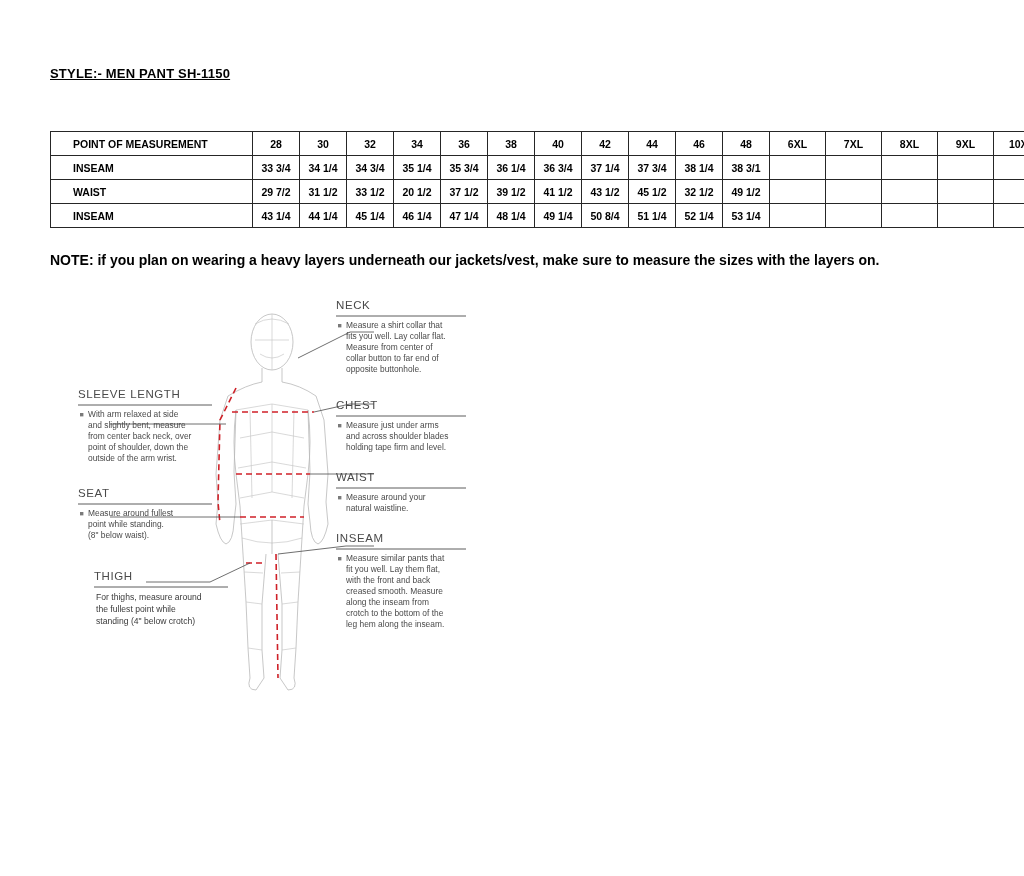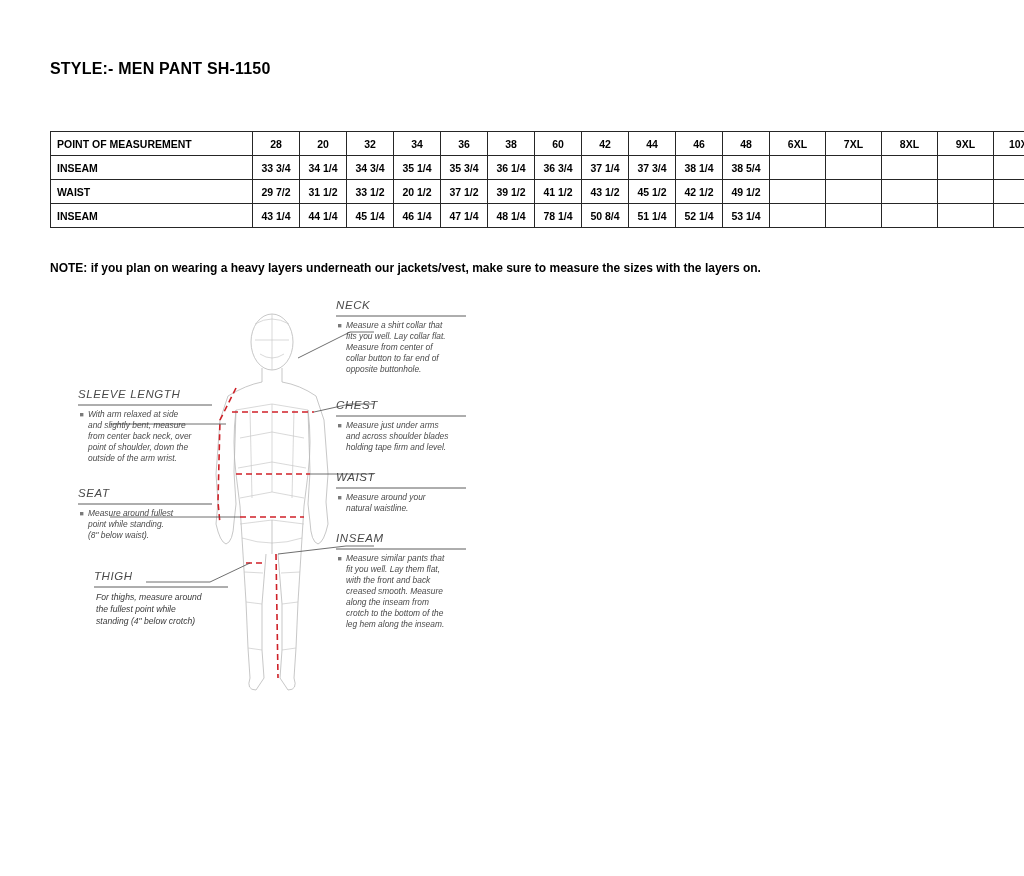--- a/index.html
+++ b/index.html
@@ -18,25 +18,26 @@
 
   .page {
     position: absolute;
     inset: 0;
   }
 
   
   #style-title {
     position: absolute;
     left: 50px;
-    top: 60px;
-    font-size: 16px;
+    top: 66px;
+    font-size: 13px;
     font-weight: bold;
     letter-spacing: 0.2px;
     color: #000;
+    text-decoration: underline;
   }
 
   
   #size-table-wrap {
     position: absolute;
     left: 50px;
     top: 131px;
     width: 925px;
   }
   table.size-table {
@@ -50,44 +51,43 @@
     font-size: 10.5px;
     font-weight: bold;
     text-align: center;
     padding: 0;
     color: #000;
     background: #fff;
   }
   table.size-table th.pom-head,
   table.size-table td.pom-label {
     text-align: left;
-    padding-left: 6px;
+    padding-left: 22px;
     width: 202px;
   }
   table.size-table col.numcol { width: 47px; }
   table.size-table col.xlcol  { width: 56px; }
 
   
   #note-text {
     position: absolute;
     left: 50px;
-    top: 261px;
-    font-size: 12px;
+    top: 252px;
+    font-size: 14px;
     font-weight: bold;
     color: #000;
   }
 
   
   #diagram {
     position: absolute;
     left: 50px;
     top: 292px;
     width: 480px;
     height: 400px;
-    font-style: italic;
   }
   #diagram svg { display: block; }
 
   .dg-heading {
     font-family: "Liberation Sans", sans-serif;
     font-size: 11.5px;
     fill: #4a4a4a;
     letter-spacing: 0.6px;
   }
   .dg-body {
@@ -140,26 +140,26 @@
         <col class="xlcol">
           <col class="xlcol">
           <col class="xlcol">
           <col class="xlcol">
           <col class="xlcol">
       </colgroup>
       <thead>
         <tr>
           <th class="pom-head">POINT OF MEASUREMENT</th>
           <th>28</th>
-          <th>20</th>
+          <th>30</th>
           <th>32</th>
           <th>34</th>
           <th>36</th>
           <th>38</th>
-          <th>60</th>
+          <th>40</th>
           <th>42</th>
           <th>44</th>
           <th>46</th>
           <th>48</th>
           <th>6XL</th>
           <th>7XL</th>
           <th>8XL</th>
           <th>9XL</th>
           <th>10XL</th>
         </tr>
@@ -170,55 +170,55 @@
           <td>33 3/4</td>
           <td>34 1/4</td>
           <td>34 3/4</td>
           <td>35 1/4</td>
           <td>35 3/4</td>
           <td>36 1/4</td>
           <td>36 3/4</td>
           <td>37 1/4</td>
           <td>37 3/4</td>
           <td>38 1/4</td>
-          <td>38 5/4</td>
+          <td>38 3/1</td>
           <td></td>
           <td></td>
           <td></td>
           <td></td>
           <td></td>
         </tr>
         <tr>
           <td class="pom-label">WAIST</td>
           <td>29 7/2</td>
           <td>31 1/2</td>
           <td>33 1/2</td>
           <td>20 1/2</td>
           <td>37 1/2</td>
           <td>39 1/2</td>
           <td>41 1/2</td>
           <td>43 1/2</td>
           <td>45 1/2</td>
-          <td>42 1/2</td>
+          <td>32 1/2</td>
           <td>49 1/2</td>
           <td></td>
           <td></td>
           <td></td>
           <td></td>
           <td></td>
         </tr>
         <tr>
           <td class="pom-label">INSEAM</td>
           <td>43 1/4</td>
           <td>44 1/4</td>
           <td>45 1/4</td>
           <td>46 1/4</td>
           <td>47 1/4</td>
           <td>48 1/4</td>
-          <td>78 1/4</td>
+          <td>49 1/4</td>
           <td>50 8/4</td>
           <td>51 1/4</td>
           <td>52 1/4</td>
           <td>53 1/4</td>
           <td></td>
           <td></td>
           <td></td>
           <td></td>
           <td></td>
         </tr>

